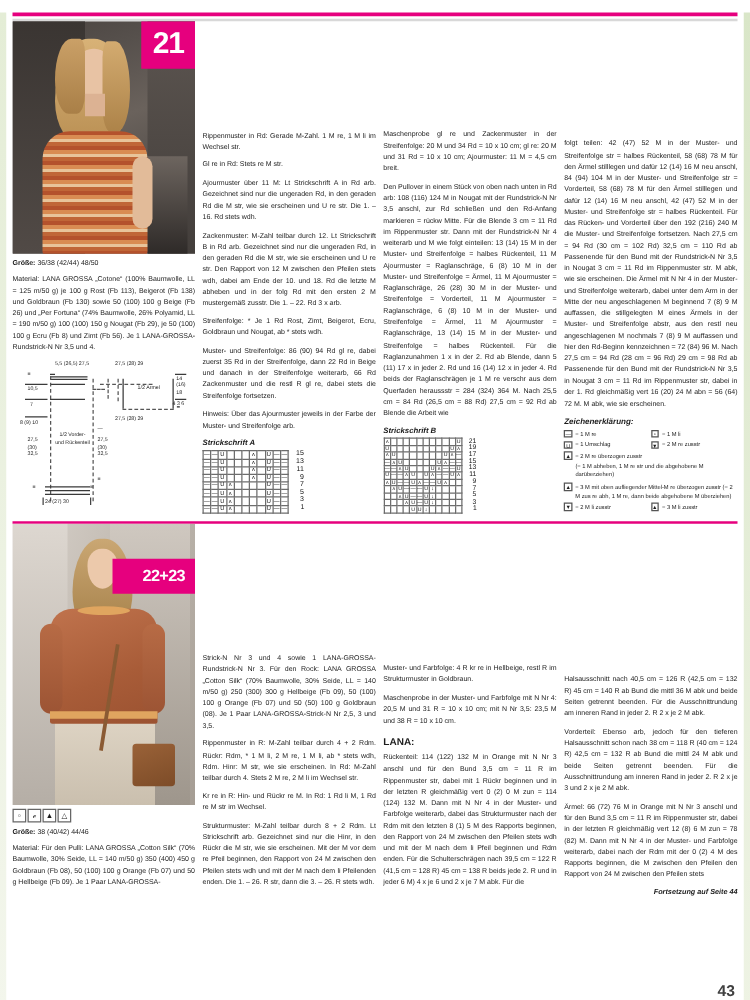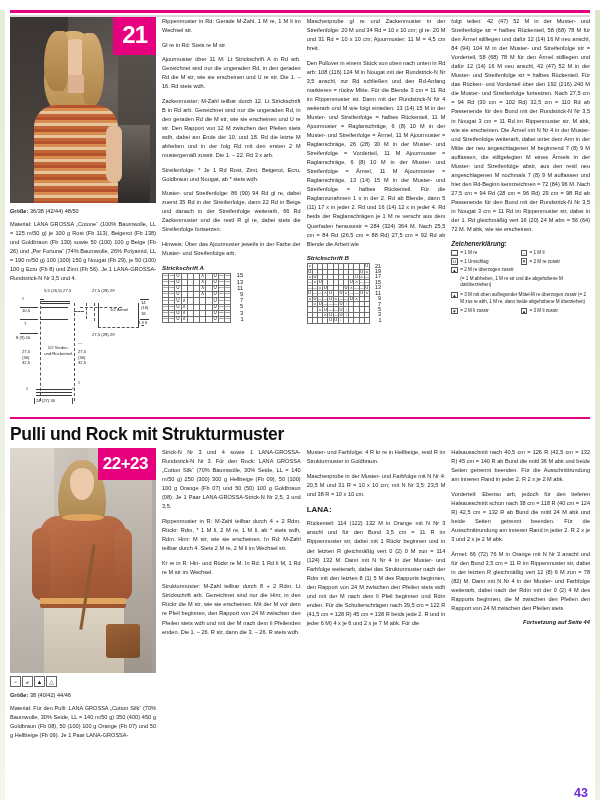--- a/index.html
+++ b/index.html
@@ -18,21 +18,21 @@
   .top-rule { height:3px; background:#e6007e; margin:10px 0 0 0; }
   .top-rule-gray { height:2px; background:#d8d8d8; margin-top:2px; }
 
   
   h1.article-title {
     font-size:17.5px; font-weight:bold; letter-spacing:-0.3px;
     margin:6px 0 5px 0; line-height:1.05; color:#111;
   }
 
   
-  .cols { display:flex; gap:6px; align-items:flex-start; }
+  .cols { display:flex; gap:6px; align-items:flex-end; }
   .col { width:140px; }
   .col.c1 { width:146px; }
 
   
   p.body {
     font-size:5.6px; line-height:1.62; margin:0 0 5.5px 0;
     text-align:justify; hyphens:auto; color:#1d1d1d;
   }
 
   
@@ -91,21 +91,21 @@
     position:absolute; right:6px; top:108px; width:32px; height:78px;
     background:linear-gradient(180deg,#6d655f,#2e2a28);
   }
 
   .badge {
     position:absolute; right:0; top:0;
     background:#e6007e; color:#fff;
     font-weight:bold; font-size:24px; line-height:1;
     padding:6px 9px 8px 9px; letter-spacing:-1px;
   }
-  .badge.small { font-size:17px; padding:7px 8px 8px 5px; letter-spacing:-0.5px; }
+  .badge.small { font-size:13px; padding:7px 8px 8px 24px; letter-spacing:-0.5px;margin-top:28px; }
 
   .size-line { font-size:5.6px; font-weight:bold; margin:5px 0 6px 0; }
   .size-line span.reg { font-weight:normal; }
 
   
   .schematic { position:relative; width:146px; height:122px; margin-top:4px;
                font-size:4.2px; color:#222; }
   .schematic .lbl { position:absolute; white-space:nowrap; line-height:1.15; }
   .schematic .solid { position:absolute; background:#3a3a3a; }
   .schematic .dashed-v { position:absolute; border-left:1px dashed #555; }
@@ -204,21 +204,21 @@
     font-size:6px; text-align:center; line-height:10px;
   }
 
   
   .footer-note {
     font-size:5.8px; font-weight:bold; font-style:italic; text-align:right;
     margin-top:3px;
   }
   .pagenum {
     position:absolute; right:12px; bottom:10px;
-    font-size:12.5px; font-weight:bold; color:#6d28d9;margin-left:28px;
+    font-size:12.5px; font-weight:bold; color:#404040;margin-left:28px;
   }
   .green-edge {
     position:absolute; right:0; top:0; width:5px; height:800px;
     background:linear-gradient(180deg,#d9e6c8,#eef3e4);
   }
   .green-edge-l {
     position:absolute; left:0; top:0; width:5px; height:800px;
     background:linear-gradient(180deg,#e4edd6,#f3f6ec);
   }
 </style>
@@ -667,21 +667,20 @@
           </div>
         <div class="half">
             <span class="lbox">▲</span>
           <span class="ltext">= 3 M li zusstr</span>
           </div>
       </div>
     </div>
   </div>
 
   <div class="sec2-rule" style="margin-top:6px"></div>
-  <h1 class="article-title">Pulli und Rock mit Strukturmuster</h1>
 
   <div class="cols">
 
     <div class="col c1">
       <div class="photo-wrap2">
         <div class="photo2">
           <div class="wall"></div>
           <div class="door"></div>
           <div class="hair"></div>
           <div class="face"></div>

